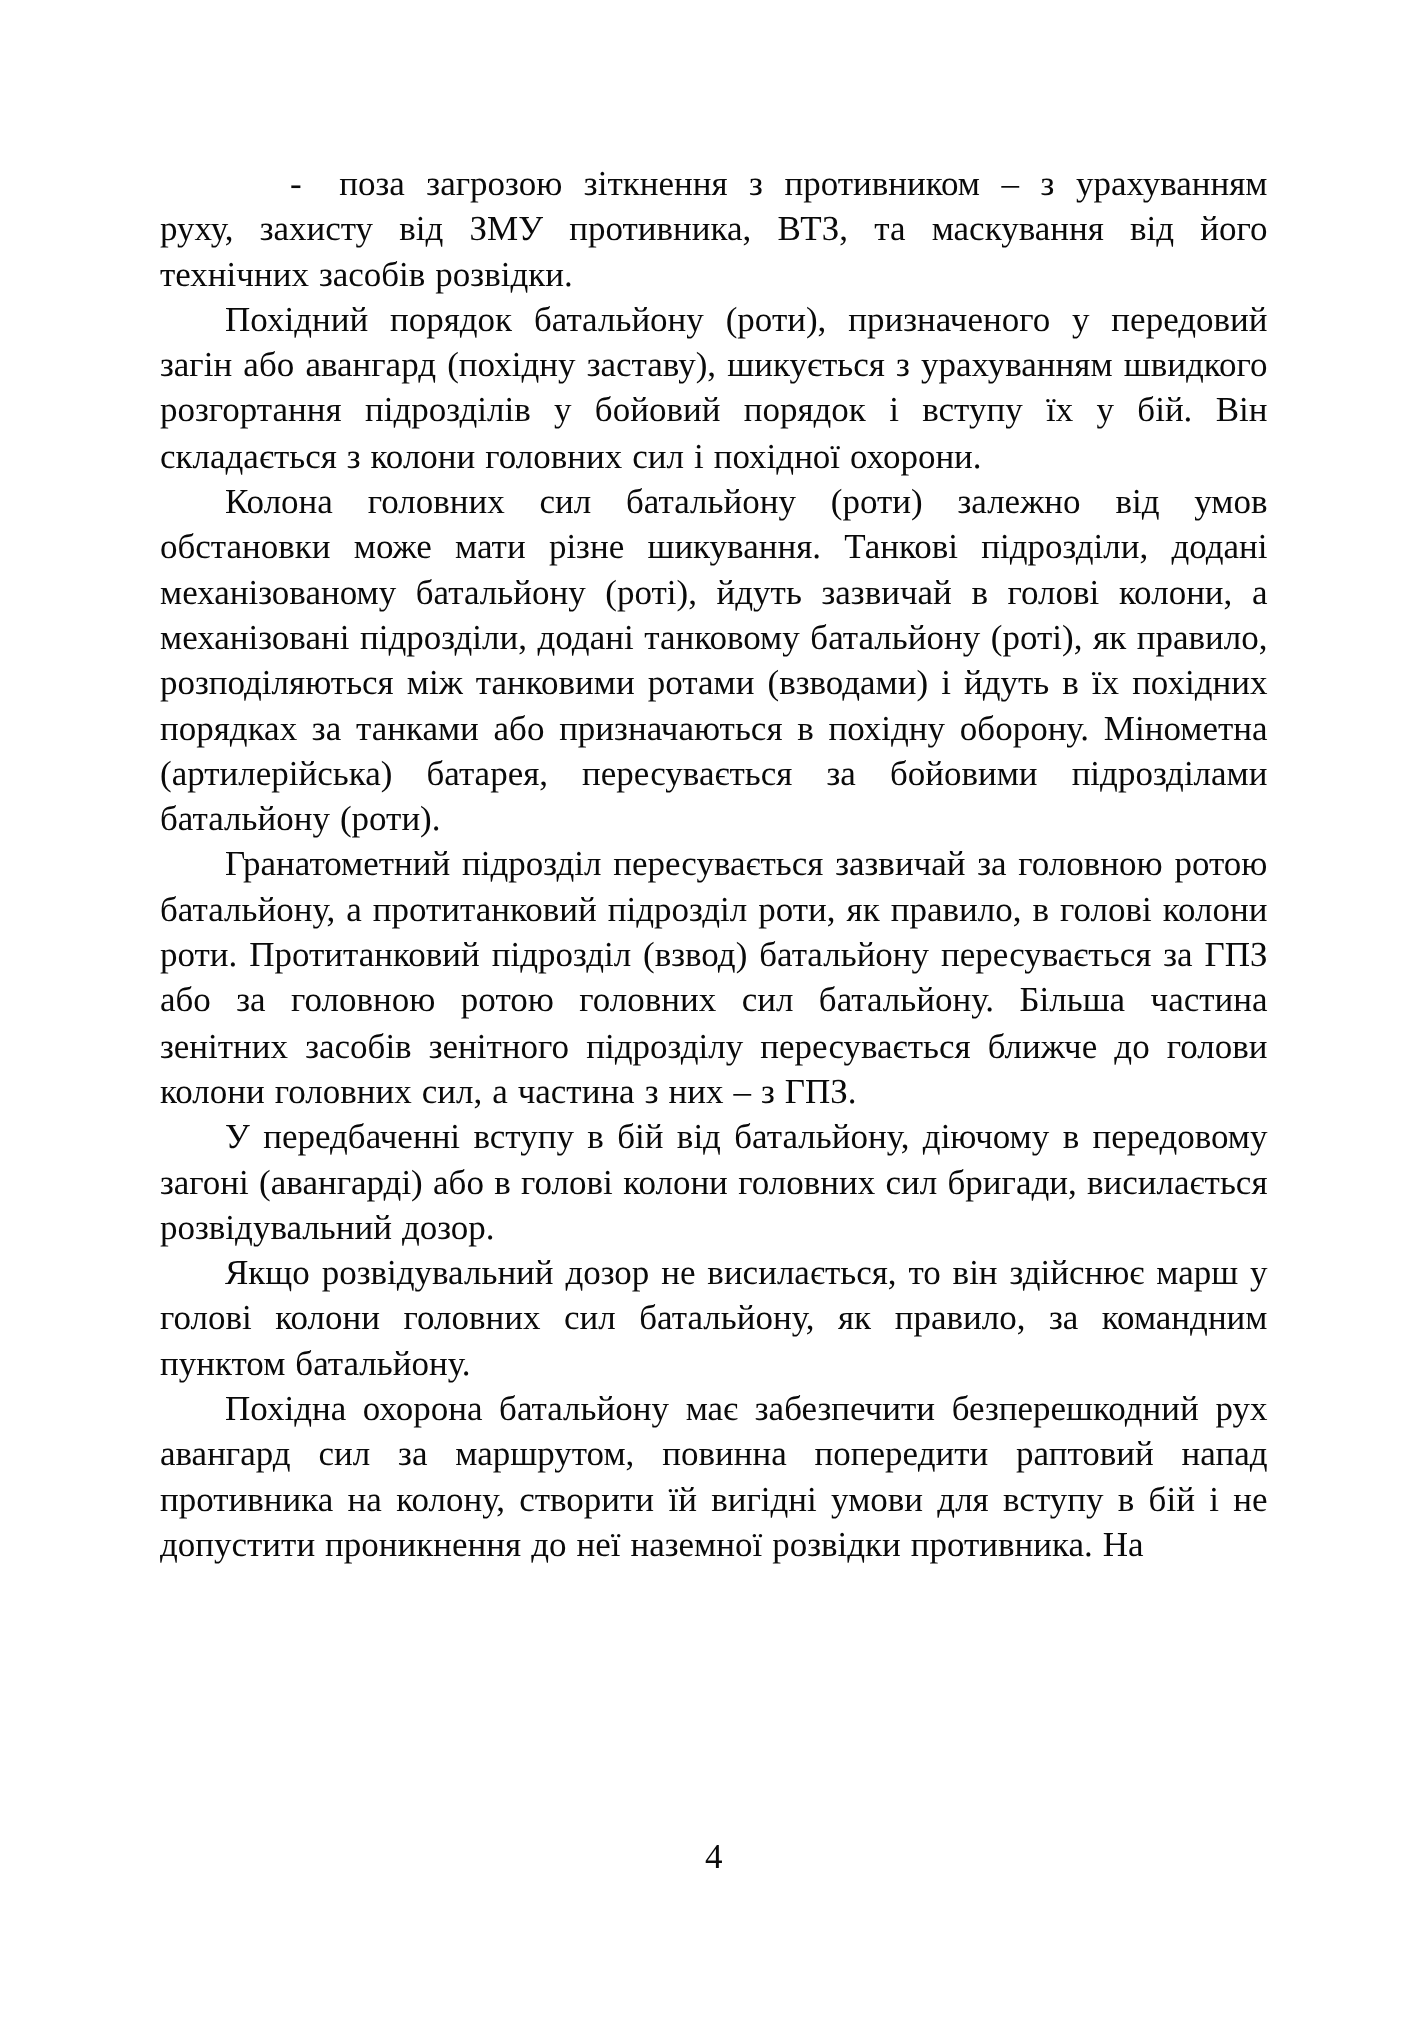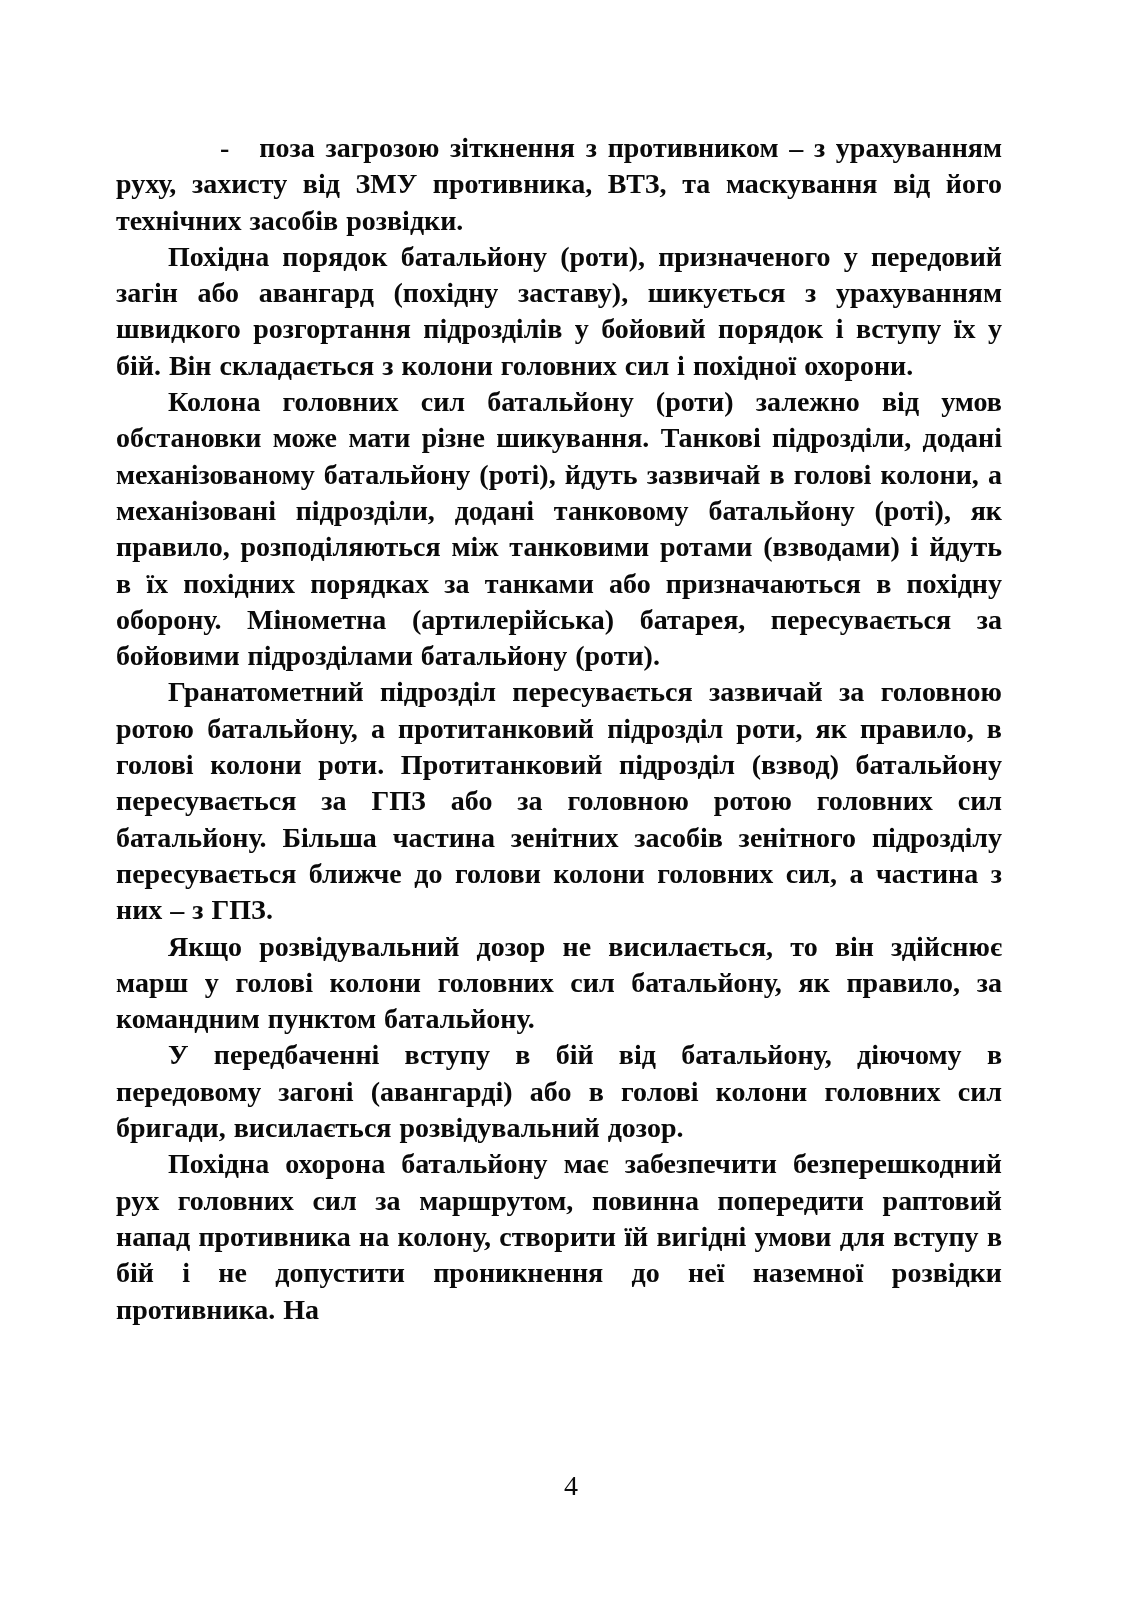--- a/index.html
+++ b/index.html
@@ -15,24 +15,23 @@
     font-family: "Liberation Serif", "DejaVu Serif", serif;
     color: #0a0a0a;
   }
   .page {
     position: absolute;
     inset: 0;
     background: #ffffff;
   }
   .content {
     position: absolute;
-    left: 116px;
+    left: 128px;
     top: 130px;
     width: 886px;
-    font-weight: bold;
   }
   .para {
     margin: 0;
     padding: 0;
     font-size: 28px;
     line-height: 36.3px;
     text-align: justify;
     text-indent: 52px;
     word-spacing: 1px;
   }
@@ -49,21 +48,21 @@
     font-size: 28px;
     line-height: 36px;
   }
 </style>
 </head>
 <body>
 
 <div class="page">
   <div class="content">
       <p class="para"><span class="marker">-</span><span>поза загрозою зіткнення з противником – з урахуванням руху, захисту від ЗМУ противника, ВТЗ, та маскування від його технічних засобів розвідки.</span></p>
-      <p class="para"><span>Похідна порядок батальйону (роти), призначеного у передовий загін або авангард (похідну заставу), шикується з урахуванням швидкого розгортання підрозділів у бойовий порядок і вступу їх у бій. Він складається з колони головних сил і похідної охорони.</span></p>
+      <p class="para"><span>Похідний порядок батальйону (роти), призначеного у передовий загін або авангард (похідну заставу), шикується з урахуванням швидкого розгортання підрозділів у бойовий порядок і вступу їх у бій. Він складається з колони головних сил і похідної охорони.</span></p>
       <p class="para"><span>Колона головних сил батальйону (роти) залежно від умов обстановки може мати різне шикування. Танкові підрозділи, додані механізованому батальйону (роті), йдуть зазвичай в голові колони, а механізовані підрозділи, додані танковому батальйону (роті), як правило, розподіляються між танковими ротами (взводами) і йдуть в їх похідних порядках за танками або призначаються в похідну оборону. Мінометна (артилерійська) батарея, пересувається за бойовими підрозділами батальйону (роти).</span></p>
       <p class="para"><span>Гранатометний підрозділ пересувається зазвичай за головною ротою батальйону, а протитанковий підрозділ роти, як правило, в голові колони роти. Протитанковий підрозділ (взвод) батальйону пересувається за ГПЗ або за головною ротою головних сил батальйону. Більша частина зенітних засобів зенітного підрозділу пересувається ближче до голови колони головних сил, а частина з них – з ГПЗ.</span></p>
+      <p class="para"><span>У передбаченні вступу в бій від батальйону, діючому в передовому загоні (авангарді) або в голові колони головних сил бригади, висилається розвідувальний дозор.</span></p>
       <p class="para"><span>Якщо розвідувальний дозор не висилається, то він здійснює марш у голові колони головних сил батальйону, як правило, за командним пунктом батальйону.</span></p>
-      <p class="para"><span>У передбаченні вступу в бій від батальйону, діючому в передовому загоні (авангарді) або в голові колони головних сил бригади, висилається розвідувальний дозор.</span></p>
-      <p class="para"><span>Похідна охорона батальйону має забезпечити безперешкодний рух головних сил за маршрутом, повинна попередити раптовий напад противника на колону, створити їй вигідні умови для вступу в бій і не допустити проникнення до неї наземної розвідки противника. На</span></p>
+      <p class="para"><span>Похідна охорона батальйону має забезпечити безперешкодний рух авангард сил за маршрутом, повинна попередити раптовий напад противника на колону, створити їй вигідні умови для вступу в бій і не допустити проникнення до неї наземної розвідки противника. На</span></p>
     </div>
   <div class="page-number">4</div>
 </div>
 
 </body></html>

